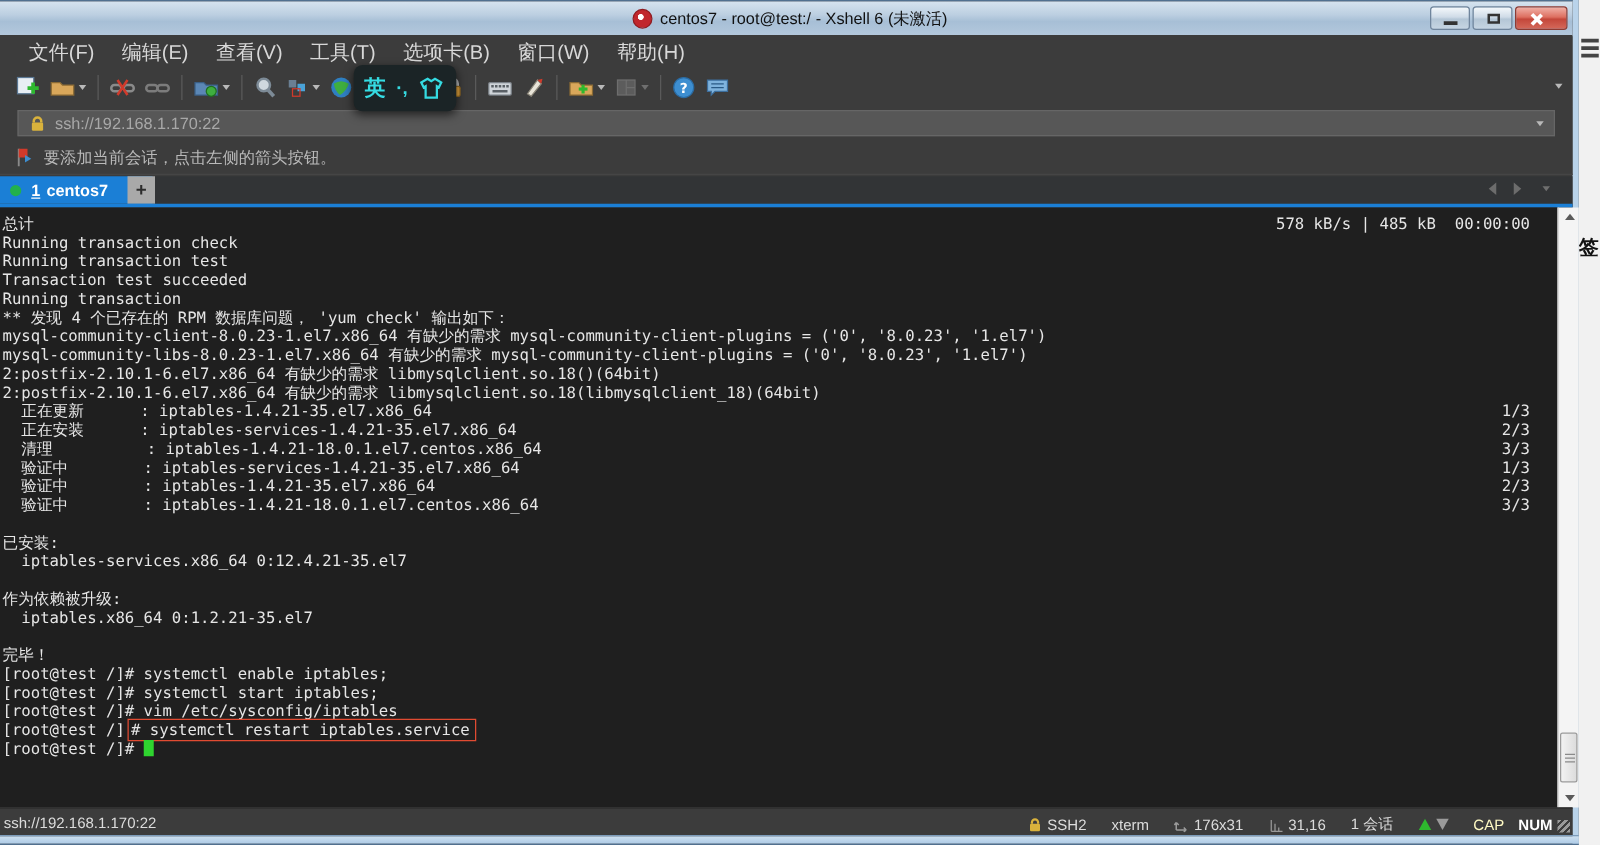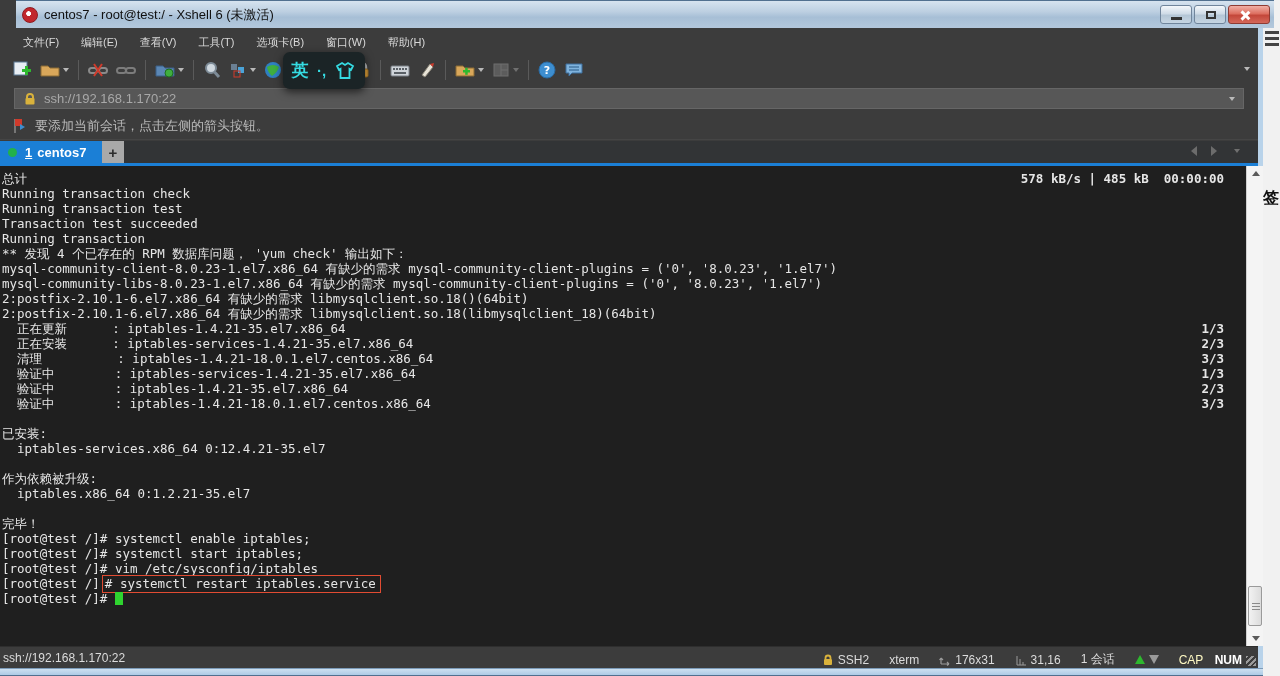--- a/index.html
+++ b/index.html
@@ -11,40 +11,40 @@
   #bg-strip { position:absolute; right:0; top:0; width:18px; height:676px; background:#f1f1f1; }
   #bg-strip .hamburger { position:absolute; top:31px; left:3px; width:14px; }
   #bg-strip .hamburger i { display:block; height:3px; background:#444; margin-bottom:3px; }
   #bg-strip .strip-char { position:absolute; top:188px; left:1px; font-size:16px; color:#111; font-weight:bold; }
 
   
   #xwin { position:absolute; left:0; top:0; width:1263px; height:676px;
           border-right:5px solid #b9d3ea; border-bottom:0; background:#3c3c3c; }
 
   
-  #titlebar { position:absolute; left:16px; top:0; width:100%; height:28px;
+  #titlebar { position:absolute; left:0; top:0; width:100%; height:28px;
     background:linear-gradient(#d6e3ef 0%, #bccfe1 40%, #a7bfd6 60%, #b3c8dc 100%);
-    border-top:1px solid #51708f; display:flex; align-items:center; }
+    border-top:1px solid #51708f; display:flex; align-items:center;justify-content:center; }
   #app-logo { width:16px; height:16px; margin:0 6px 0 6px; border-radius:50%;
     background:radial-gradient(circle at 40% 40%, #ffffff 0 18%, #c1272d 22% 100%); border:1px solid #8f1b20; }
   #title-text { font-size:13px; color:#111; }
   #win-controls { position:absolute; right:4px; top:4px; display:flex; }
   .winbtn { width:32px; height:19px; margin-left:2px; border:1px solid #70859c; border-radius:3px;
     background:linear-gradient(#f4f8fb, #cfdbe7 45%, #b4c6d6 55%, #c6d5e2); position:relative; cursor:pointer; }
   .winbtn.close { width:42px; border-color:#8e3b33;
     background:linear-gradient(#f0b0a6, #dd6f60 45%, #c4473a 55%, #d4685a); }
   .glyph-min { position:absolute; left:10px; top:11px; width:11px; height:3px; background:#333; }
   .glyph-max { position:absolute; left:11px; top:5px; width:10px; height:8px; border:2px solid #333; }
   .glyph-x1,.glyph-x2 { position:absolute; left:15px; top:4px; width:2.5px; height:11px; background:#fff; }
   .glyph-x1 { transform:rotate(45deg);} .glyph-x2 { transform:rotate(-45deg);}
 
   
   #menubar { position:absolute; left:0; top:29px; width:100%; height:26px; background:#3c3c3c;
     display:flex; align-items:center; padding-left:12px; }
-  .menu-item { color:#d8d8d8; font-size:11px; padding:3px 11px; cursor:default; }
+  .menu-item { color:#d8d8d8; font-size:16px; padding:3px 11px; cursor:default; }
 
   
   #toolbar { position:absolute; left:0; top:55px; width:100%; height:30px; background:#3c3c3c;
     display:flex; align-items:center; padding-left:8px; }
   .tbtn { height:26px; display:flex; align-items:center; padding:0 3px; margin:0 1px; }
   .tsep { width:1px; height:20px; background:#5a5a5a; margin:0 5px; }
   .caret { width:0; height:0; border-left:3.5px solid transparent; border-right:3.5px solid transparent;
     border-top:4px solid #b9b9b9; margin-left:3px; }
   .caret.dim { border-top-color:#6f6f6f; }
   #toolbar-overflow { position:absolute; right:8px; top:12px; }
@@ -80,21 +80,21 @@
   #tab-underline { position:absolute; left:0; bottom:0; width:100%; height:3px; background:#1b7fd6; }
   #tab-nav { position:absolute; right:18px; top:5px; display:flex; gap:14px; align-items:center; }
   .arr-l { width:0;height:0;border-top:5px solid transparent;border-bottom:5px solid transparent;border-right:6px solid #6c6c6c; }
   .arr-r { width:0;height:0;border-top:5px solid transparent;border-bottom:5px solid transparent;border-left:6px solid #6c6c6c; }
 
   
   #terminal { position:absolute; left:0; top:166px; width:1246px; height:480px; background:#1f1f1f;
     font-family:"DejaVu Sans Mono","Liberation Mono",monospace; font-size:12.5px; color:#e6e6e6;
     padding:5px 0 0 2px; overflow:hidden; }
   .tline { position:relative; height:15px; line-height:15px; white-space:pre; }
-  .tline .rtext { position:absolute; right:22px; top:0;font-weight:bold; }
+  .tline .rtext { position:absolute; right:22px; top:0; }
   .redbox { border:1px solid #e14b32; padding:0 4px 1px 2px; margin-left:2px; }
   .cursor-block { display:inline-block; width:8px; height:13px; background:#2fd42f; vertical-align:-2px; }
 
   
   #vscroll { position:absolute; left:1246px; top:166px; width:17px; height:480px; background:#f4f4f4;
     border-left:1px solid #d0d0d0; }
   .sb-arrow { position:absolute; left:0; width:17px; height:15px; display:flex; align-items:center; justify-content:center; }
   .tri-up { width:0;height:0;border-left:4px solid transparent;border-right:4px solid transparent;border-bottom:5px solid #5a5a5a; }
   .tri-dn { width:0;height:0;border-left:4px solid transparent;border-right:4px solid transparent;border-top:5px solid #5a5a5a; }
   #sb-thumb { position:absolute; left:1px; top:420px; width:14px; height:40px; border:1px solid #9a9a9a; border-radius:2px;

